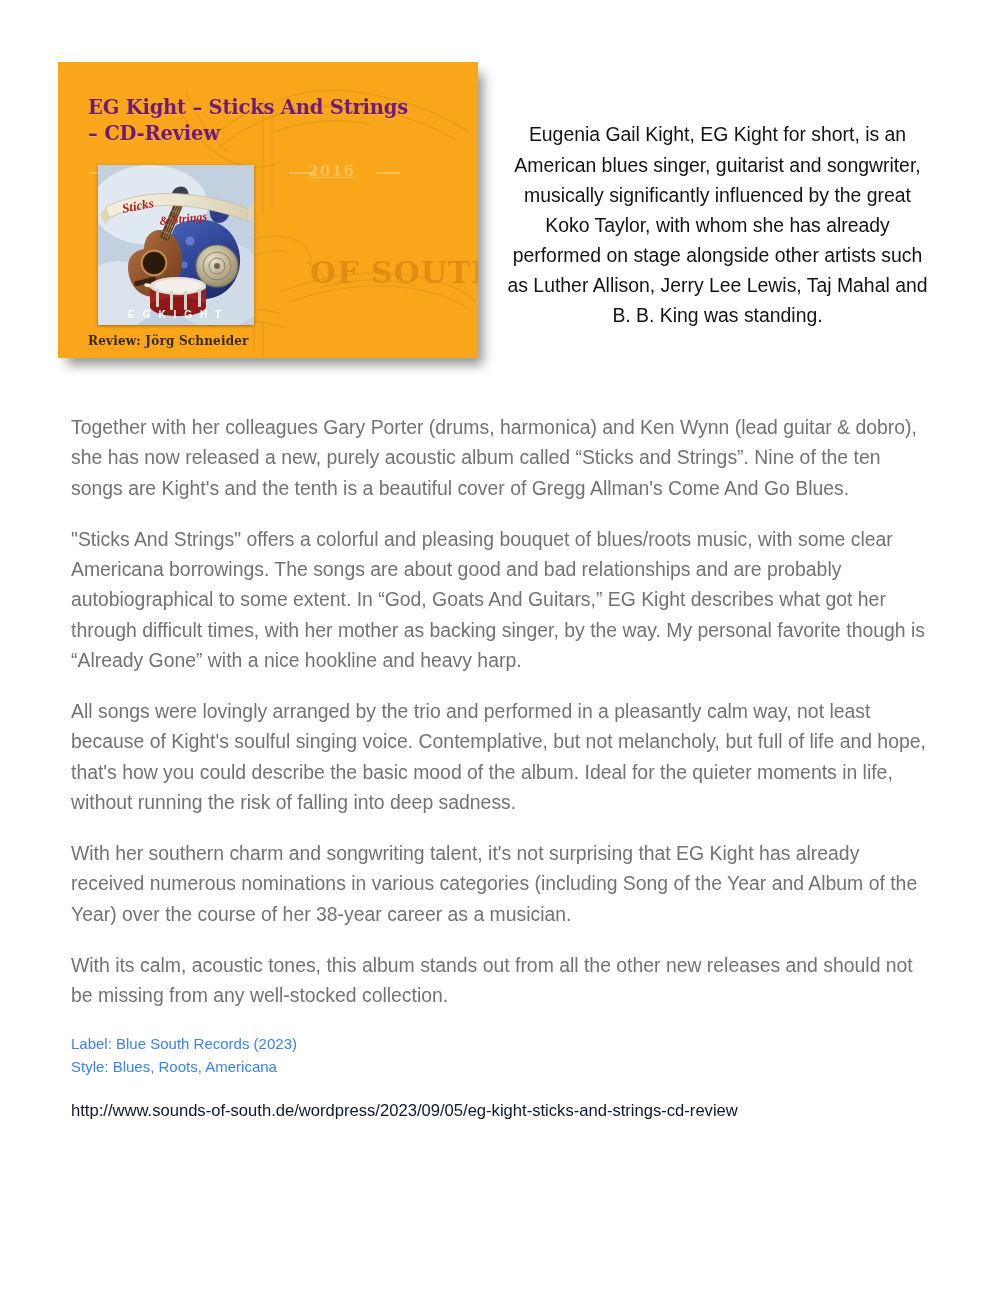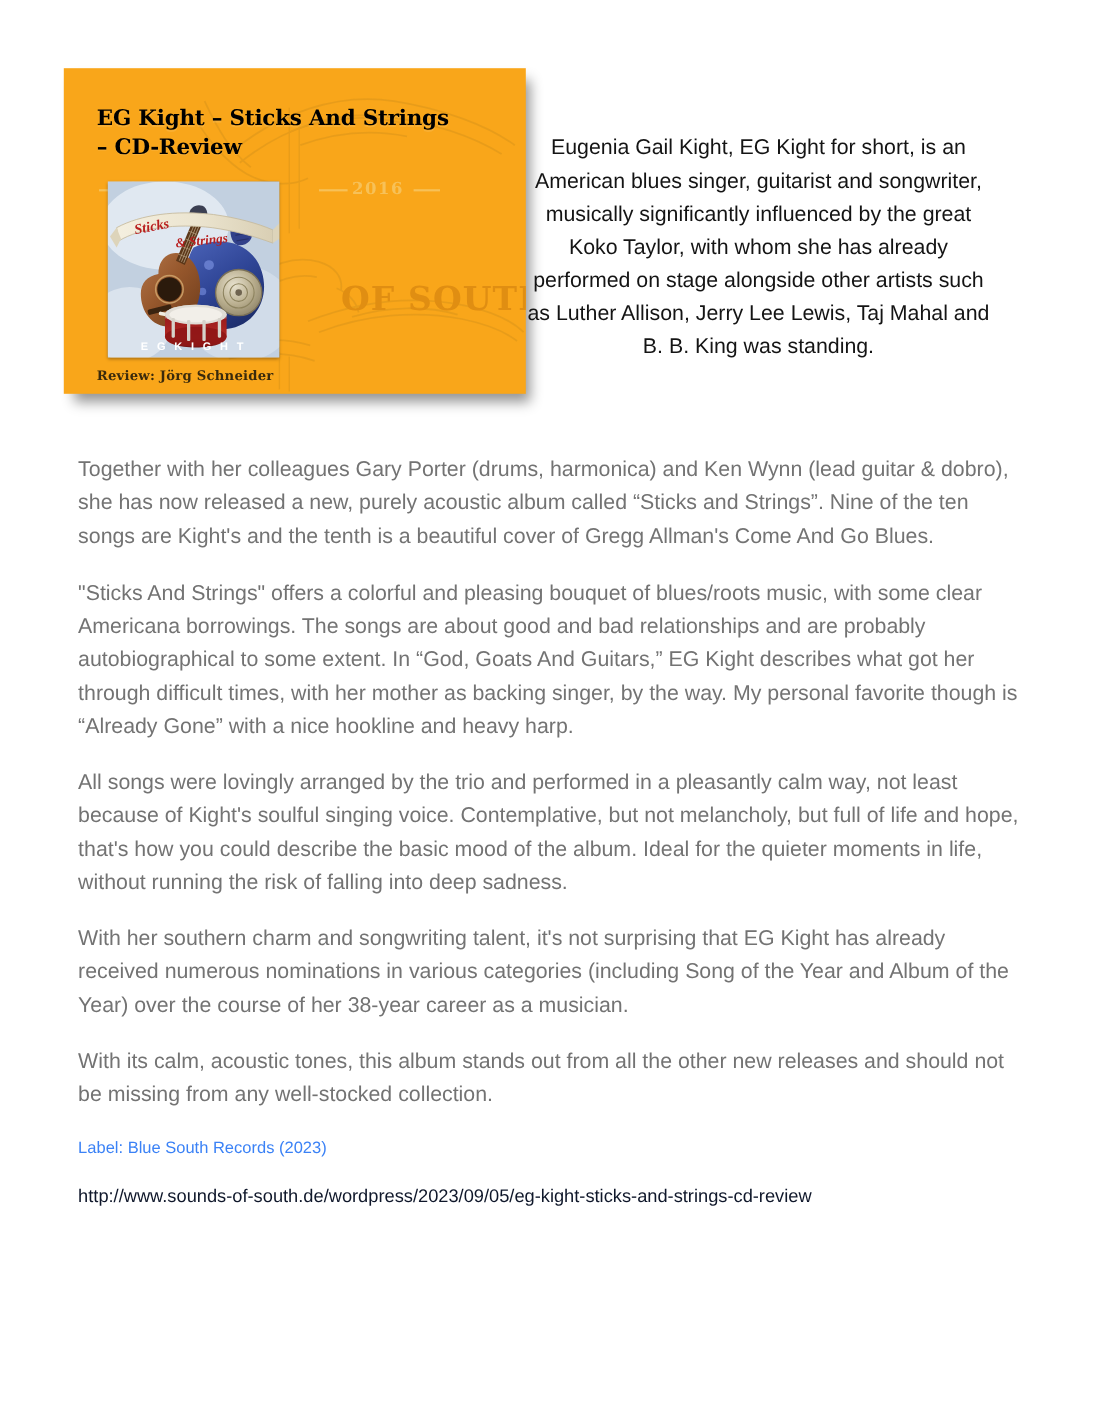--- a/index.html
+++ b/index.html
@@ -54,41 +54,41 @@
   .banner-title {
     position: absolute;
     left: 30px;
     top: 33px;
     width: 330px;
     font-family: "DejaVu Serif", "Liberation Serif", serif;
     font-weight: 700;
     font-size: 19.5px;
     line-height: 1.35;
     letter-spacing: -0.2px;
-    color: #000000;
+    color: #701a75;
     text-shadow: 0 1px 0 rgba(255,255,255,0.12);
   }
   .since-row {
     position: absolute;
     top: 100px;
     left: 30px;
     width: 360px;
     height: 22px;
   }
   .since-word {
     position: absolute;
     font-family: "DejaVu Serif", "Liberation Serif", serif;
     font-weight: 700;
     font-size: 15px;
     letter-spacing: 1.4px;
     color: #f7c158;
     white-space: nowrap;
   }
   .since-word.left { left: 28px; top: 0; }
-  .since-word.right { left: 232px; top: 0; }
+  .since-word.right { left: 220px; top: 0; text-decoration: underline; }
   .since-dash {
     position: absolute;
     top: 10px;
     height: 2px;
     background: #f7c158;
   }
   .sd1 { left: 2px; width: 22px; }
   .sd2 { left: 98px; width: 28px; }
   .sd3 { left: 202px; width: 26px; }
   .sd4 { left: 288px; width: 24px; }
@@ -127,21 +127,21 @@
     font-weight: 700;
     font-size: 12px;
     letter-spacing: 0.2px;
     color: #3a2a0c;
     white-space: nowrap;
   }
 
   
   .intro {
     position: absolute;
-    left: 477px;
+    left: 505px;
     top: 100px;
     width: 425px;
     text-align: center;
     font-size: 19.4px;
     line-height: 1.555;
     color: #141414;
   }
 
   
   .body-copy {
@@ -333,18 +333,19 @@
 
   <div class="body-copy">
     <p>Together with her colleagues Gary Porter (drums, harmonica) and Ken Wynn (lead guitar &amp; dobro), she has now released a new, purely acoustic album called “Sticks and Strings”. Nine of the ten songs are Kight's and the tenth is a beautiful cover of Gregg Allman's Come And Go Blues.</p>
     <p>"Sticks And Strings" offers a colorful and pleasing bouquet of blues/roots music, with some clear Americana borrowings. The songs are about good and bad relationships and are probably autobiographical to some extent. In “God, Goats And Guitars,” EG Kight describes what got her through difficult times, with her mother as backing singer, by the way. My personal favorite though is “Already Gone” with a nice hookline and heavy harp.</p>
     <p>All songs were lovingly arranged by the trio and performed in a pleasantly calm way, not least because of Kight's soulful singing voice. Contemplative, but not melancholy, but full of life and hope, that's how you could describe the basic mood of the album. Ideal for the quieter moments in life, without running the risk of falling into deep sadness.</p>
     <p>With her southern charm and songwriting talent, it's not surprising that EG Kight has already received numerous nominations in various categories (including Song of the Year and Album of the Year) over the course of her 38-year career as a musician.</p>
     <p>With its calm, acoustic tones, this album stands out from all the other new releases and should not be missing from any well-stocked collection.</p>
 
     <div class="meta-block">
       <div>Label: Blue South Records (2023)</div>
+      <div>Style: Blues, Roots, Americana</div>
     </div>
 
     <div class="url-line">http://www.sounds-of-south.de/wordpress/2023/09/05/eg-kight-sticks-and-strings-cd-review</div>
   </div>
 
 </div>
 
 </body></html>

